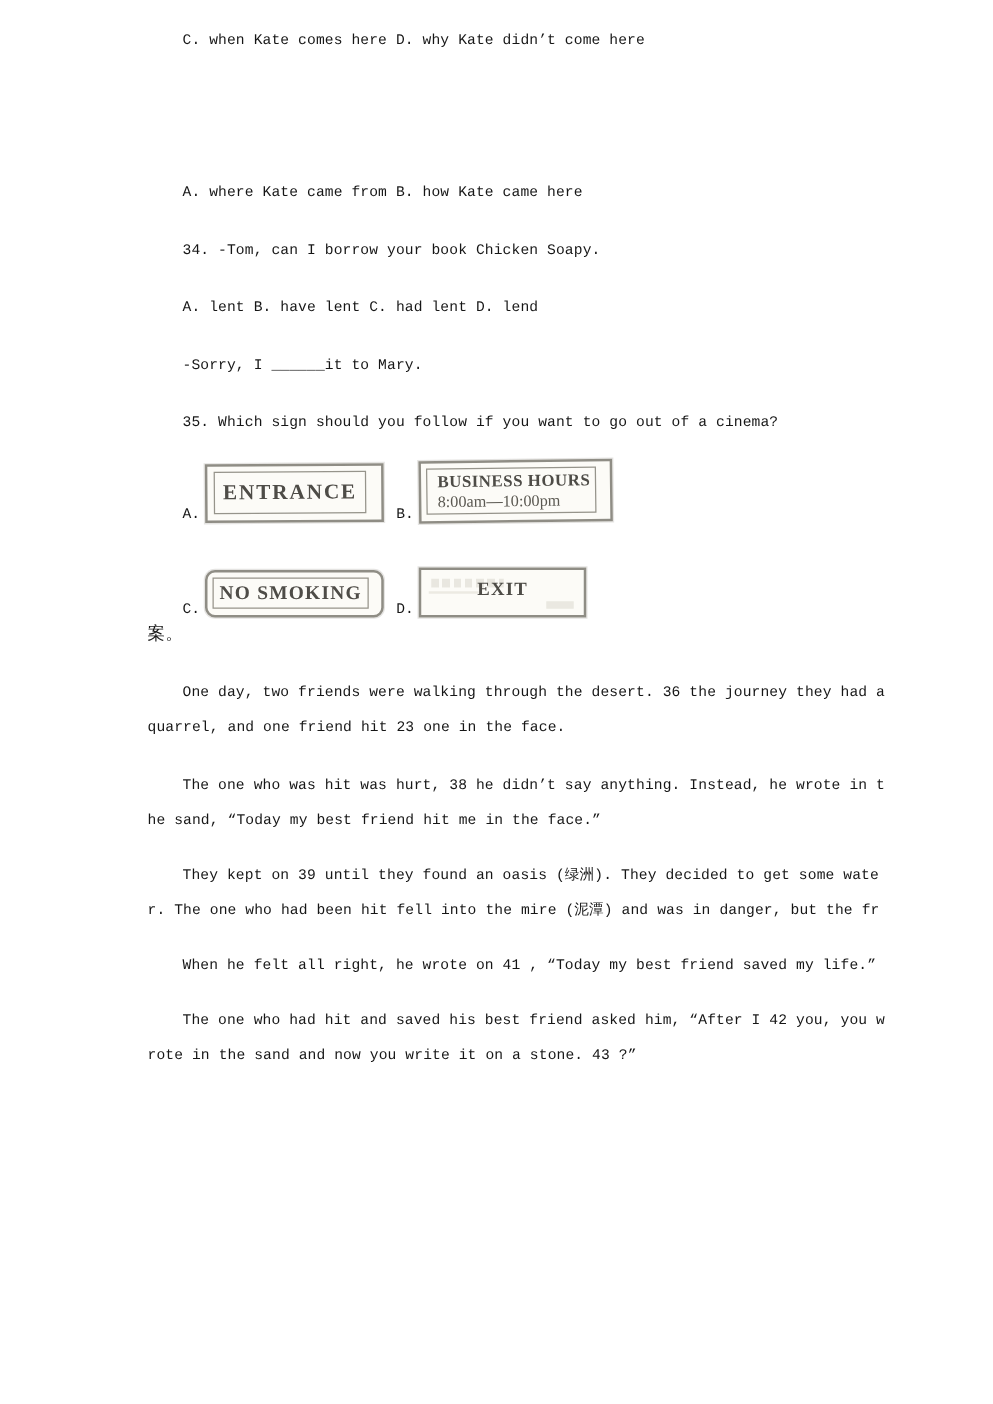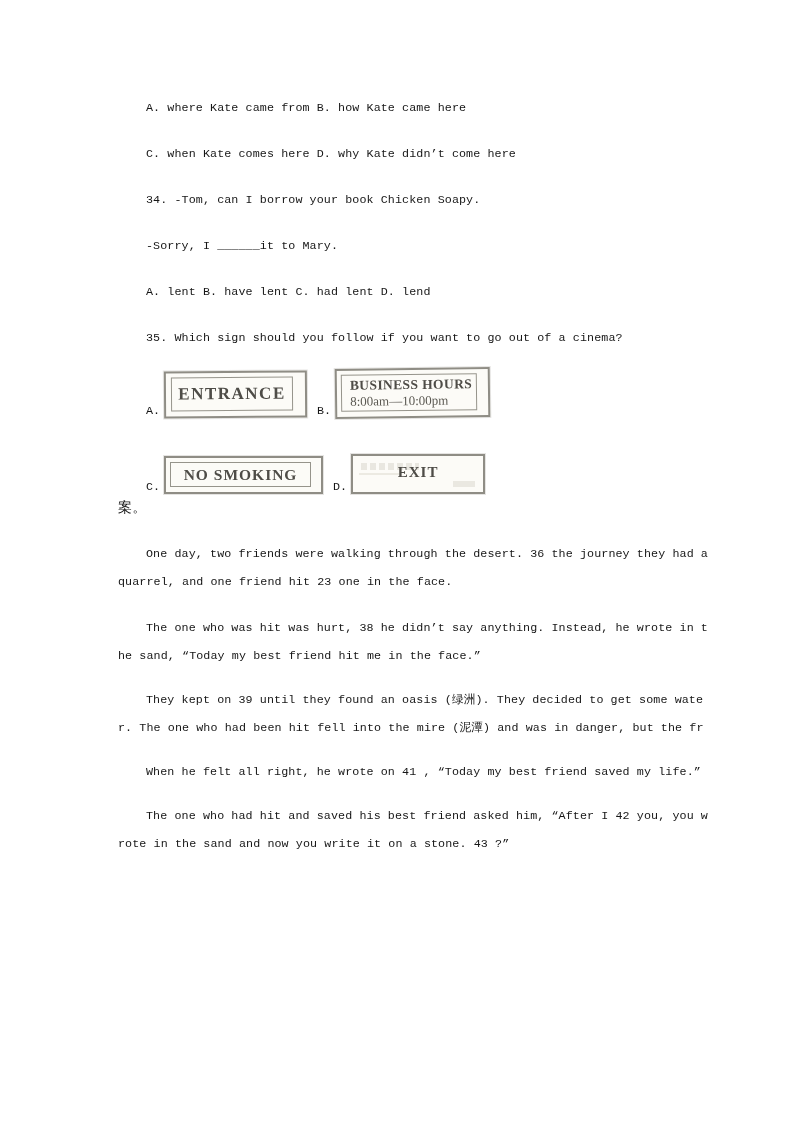--- a/index.html
+++ b/index.html
@@ -55,43 +55,43 @@
     font-family:"Liberation Serif","DejaVu Serif",serif;
     color:#4e4c47;
   }
   .sign-a{width:143px;height:47px;transform:rotate(-0.4deg);}
   .sign-a .inner{inset:4px 12px 5px 5px;}
   .sign-a .stext{font-weight:bold;font-size:17px;letter-spacing:1.5px;}
   .sign-b{width:155px;height:50px;transform:rotate(-0.7deg);}
   .sign-b .inner{inset:4px 11px 5px 4px;align-items:flex-start;padding-left:8px;}
   .sign-b .stext1{font-weight:bold;font-size:13.5px;letter-spacing:0.4px;line-height:17px;}
   .sign-b .stext2{font-size:13px;color:#5b5952;line-height:16px;}
-  .sign-c{width:159px;height:38px;}
+  .sign-c{width:143px;height:38px;border-radius:8px;}
   .sign-c .inner{inset:4px 10px 5px 4px;}
   .sign-c .stext{font-weight:bold;font-size:15.5px;letter-spacing:1px;}
   .sign-d{width:134px;height:40px;}
   .sign-d .inner{inset:3px 5px 7px 5px;border:none;}
   .sign-d .stext{font-weight:bold;font-size:15px;letter-spacing:1px;}
   
   .art{position:absolute;opacity:0.5;filter:blur(0.5px);}
   .art1{left:8px;top:7px;width:58px;height:7px;
         background:repeating-linear-gradient(90deg,#d7d4ca 0 6px,transparent 6px 9px);}
   .art2{right:8px;bottom:5px;width:22px;height:6px;background:#d9d6cc;}
   .art3{left:6px;top:17px;width:40px;height:2px;background:#dddacf;}
 </style>
 </head>
 <body>
 
 <div class="page">
 
+  <div class="ln ind mt18">C. when Kate comes here D. why Kate didn’t come here</div>
   <div class="ln ind mt-first">A. where Kate came from B. how Kate came here</div>
-  <div class="ln ind mt18">C. when Kate comes here D. why Kate didn’t come here</div>
   <div class="ln ind mt18">34. -Tom, can I borrow your book Chicken Soapy.</div>
+  <div class="ln ind mt18">A. lent B. have lent C. had lent D. lend</div>
   <div class="ln ind mt18">-Sorry, I ______it to Mary.</div>
-  <div class="ln ind mt18">A. lent B. have lent C. had lent D. lend</div>
   <div class="ln ind mt18">35. Which sign should you follow if you want to go out of a cinema?</div>
 
   <div class="signs-row row1">
     <div class="pair">
       <span class="opt-label">A.</span>
       <div class="sign sign-a">
         <div class="inner">
           <span class="stext">ENTRANCE</span>
         </div>
       </div>

